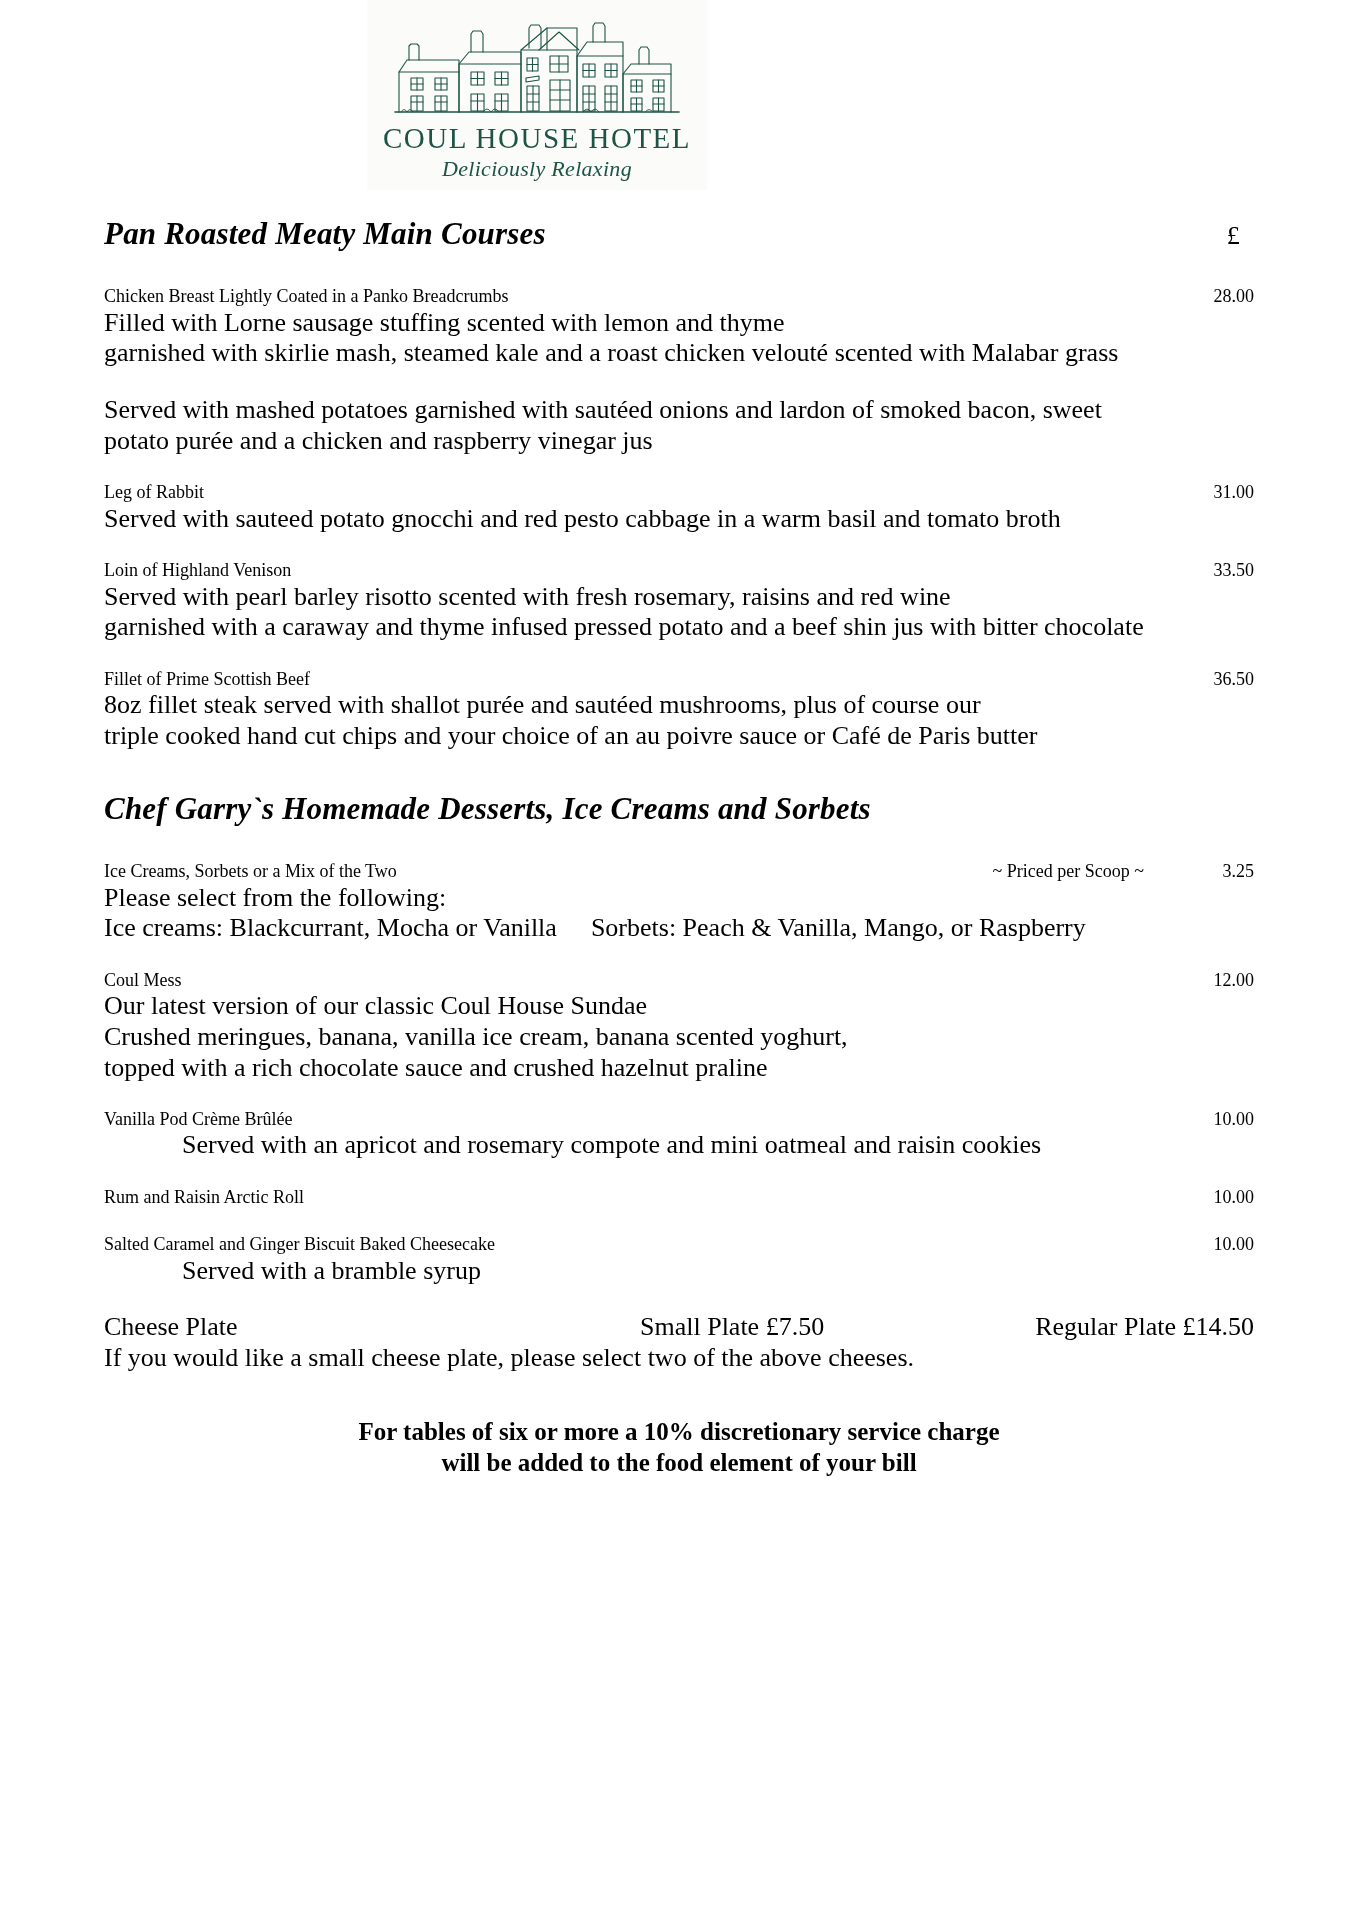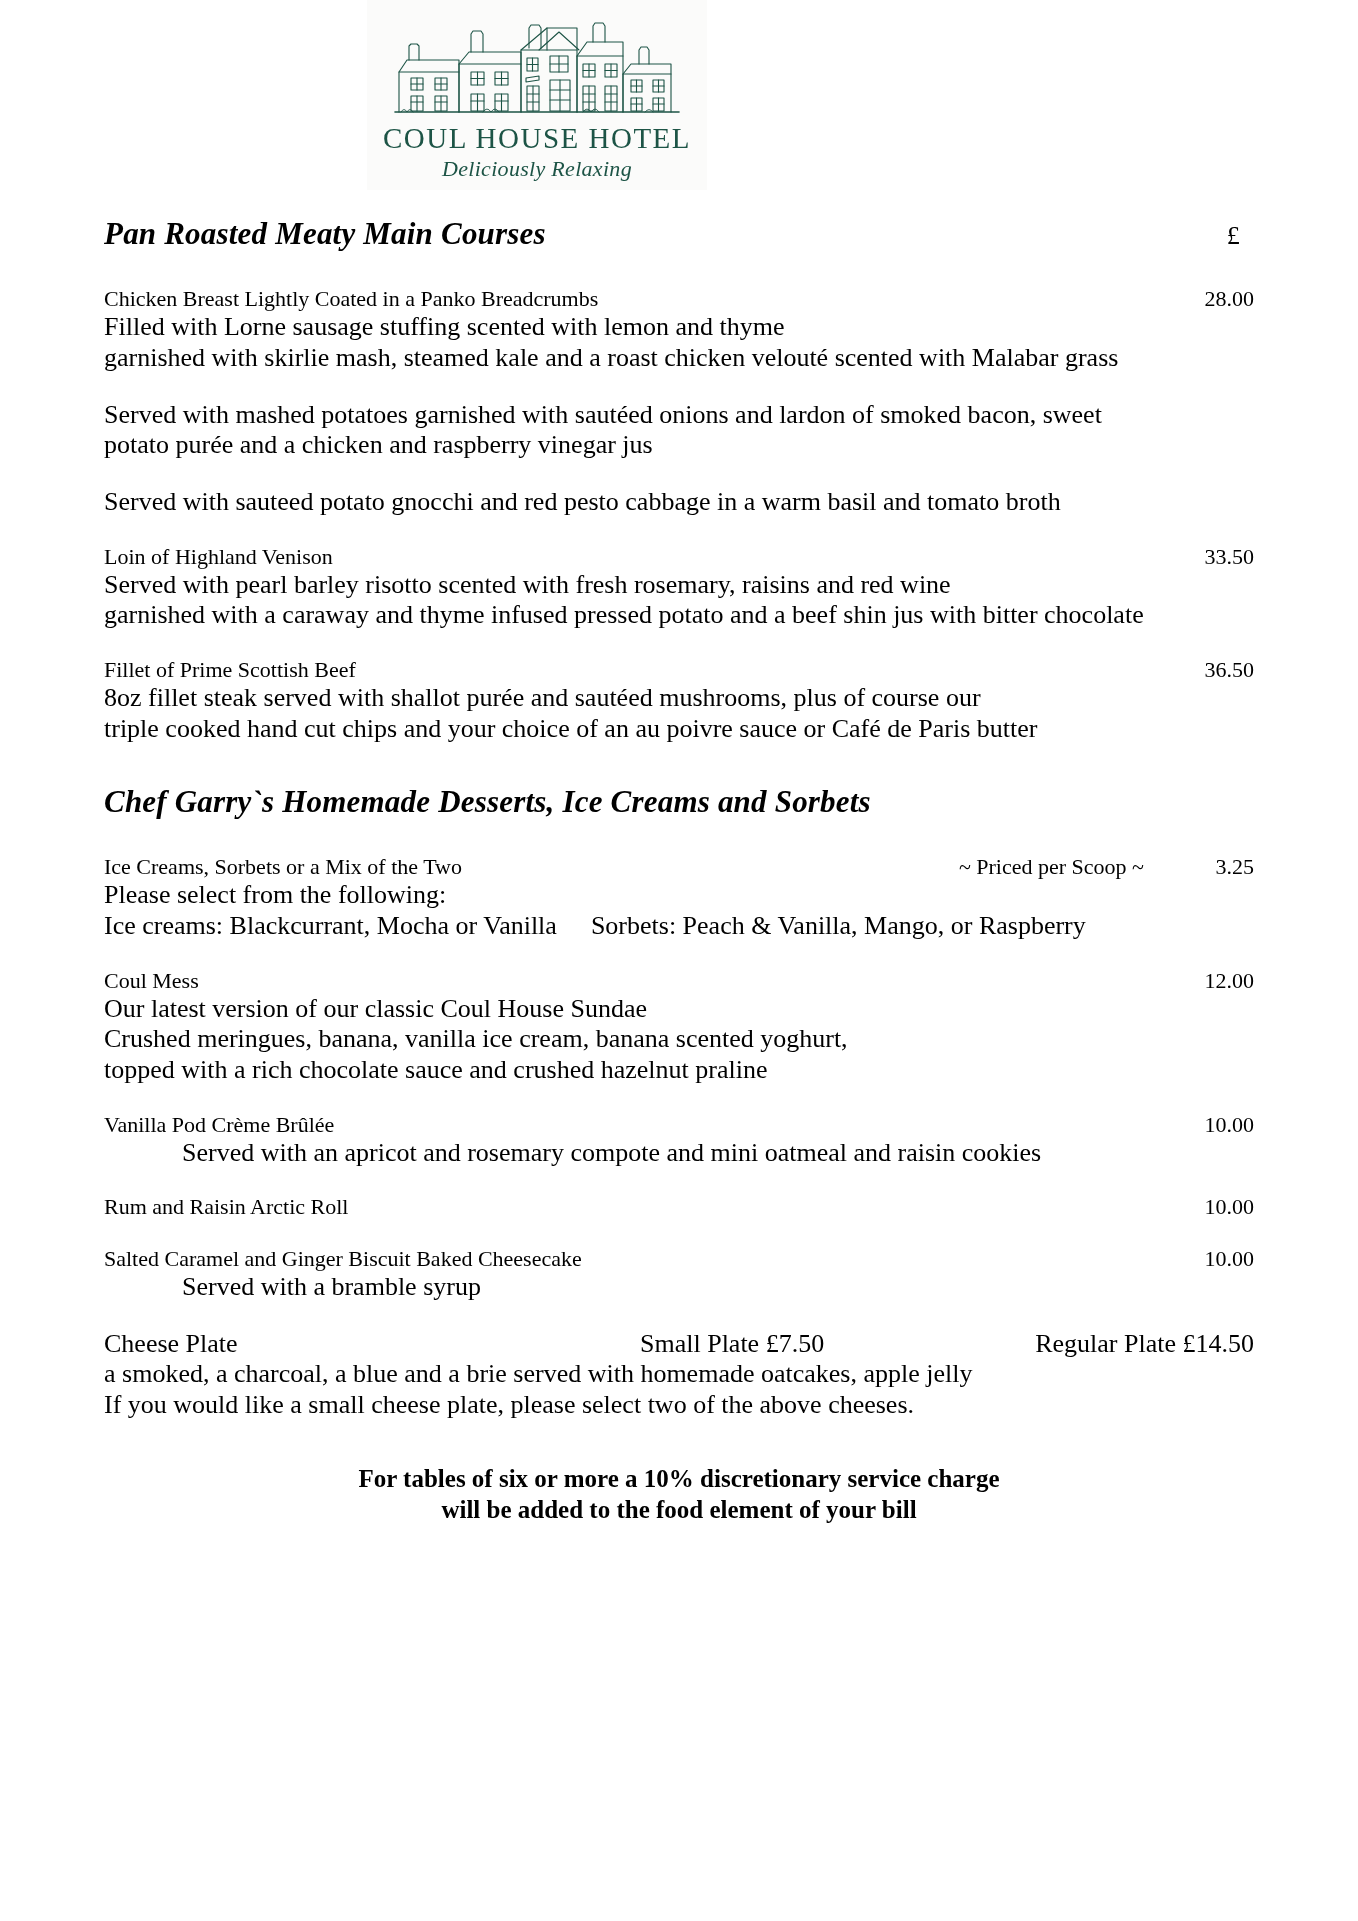--- a/index.html
+++ b/index.html
@@ -89,21 +89,21 @@
   }
 
   .item {
     margin-top: 26px;
   }
   .item-first { margin-top: 34px; }
 
   .item-row {
     display: flex;
     align-items: center;
-    font-size: 22px;
+    font-size: 18px;
     line-height: 1.18;
   }
   .item-name {
     flex: 1 1 auto;
     white-space: nowrap;
   }
   .item-mid {
     flex: 0 0 auto;
     white-space: nowrap;
     text-align: center;
@@ -265,20 +265,24 @@
       <div class="desc">Filled with Lorne sausage stuffing scented with lemon and thyme</div>
       <div class="desc">garnished with skirlie mash, steamed kale and a roast chicken velouté scented with Malabar grass</div>
     </div>
 
     <div class="item">
       <div class="desc">Served with mashed potatoes garnished with sautéed onions and lardon of smoked bacon, sweet</div>
       <div class="desc">potato purée and a chicken and raspberry vinegar jus</div>
     </div>
 
     <div class="item">
+      <div class="item-row">
+        <span class="item-name">Leg of Rabbit</span>
+        <span class="item-price">31.00</span>
+      </div>
       <div class="desc">Served with sauteed potato gnocchi and red pesto cabbage in a warm basil and tomato broth</div>
     </div>
 
     <div class="item">
       <div class="item-row">
         <span class="item-name">Loin of Highland Venison</span>
         <span class="item-price">33.50</span>
       </div>
       <div class="desc">Served with pearl barley risotto scented with fresh rosemary, raisins and red wine</div>
       <div class="desc">garnished with a caraway and thyme infused pressed potato and a beef shin jus with bitter chocolate</div>
@@ -344,21 +348,20 @@
       <div class="desc desc-indent">Served with a bramble syrup</div>
     </div>
 
     <div class="item">
       <div class="cheese-row">
         <span class="cheese-name">Cheese Plate</span>
         <span class="cheese-small">Small Plate £7.50</span>
         <span class="cheese-gap"></span>
         <span class="cheese-regular">Regular Plate £14.50</span>
       </div>
-      <div class="desc">a smoked, a charcoal, a blue and a brie served with homemade oatcakes, apple jelly</div>
       <div class="desc">If you would like a small cheese plate, please select two of the above cheeses.</div>
     </div>
 
     <div class="footer-note">
       <div>For tables of six or more a 10% discretionary service charge</div>
       <div>will be added to the food element of your bill</div>
     </div>
 
   </div>
 </div>

